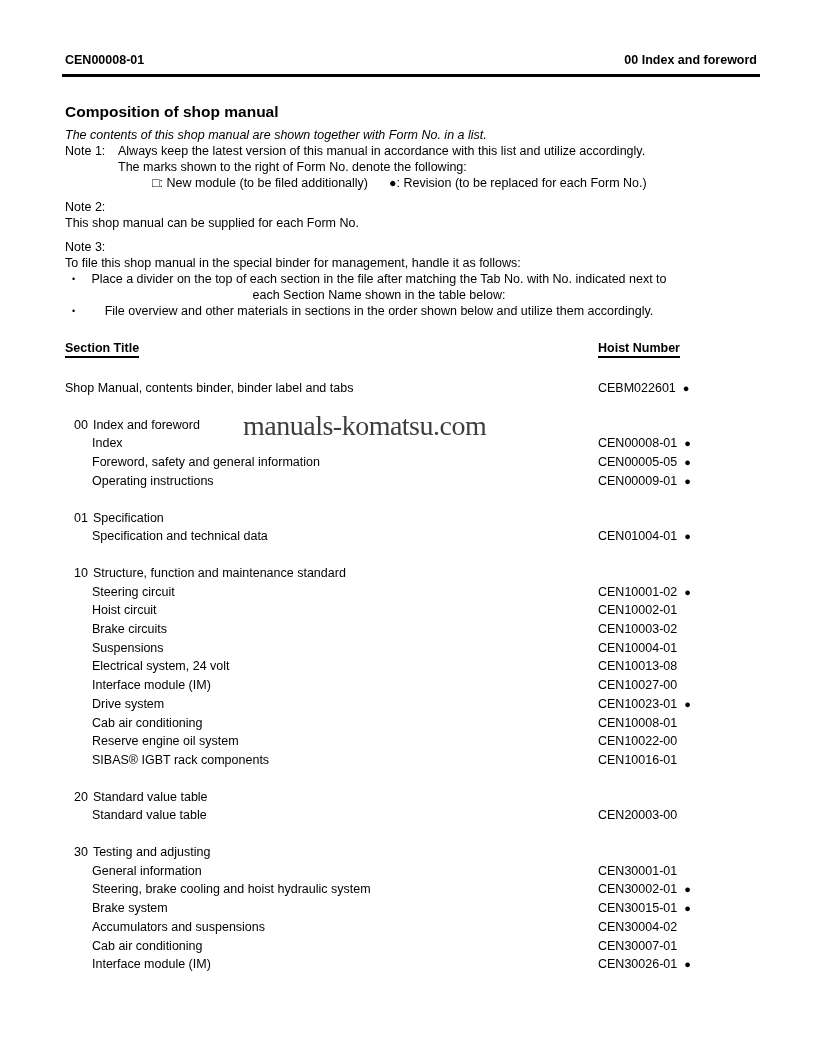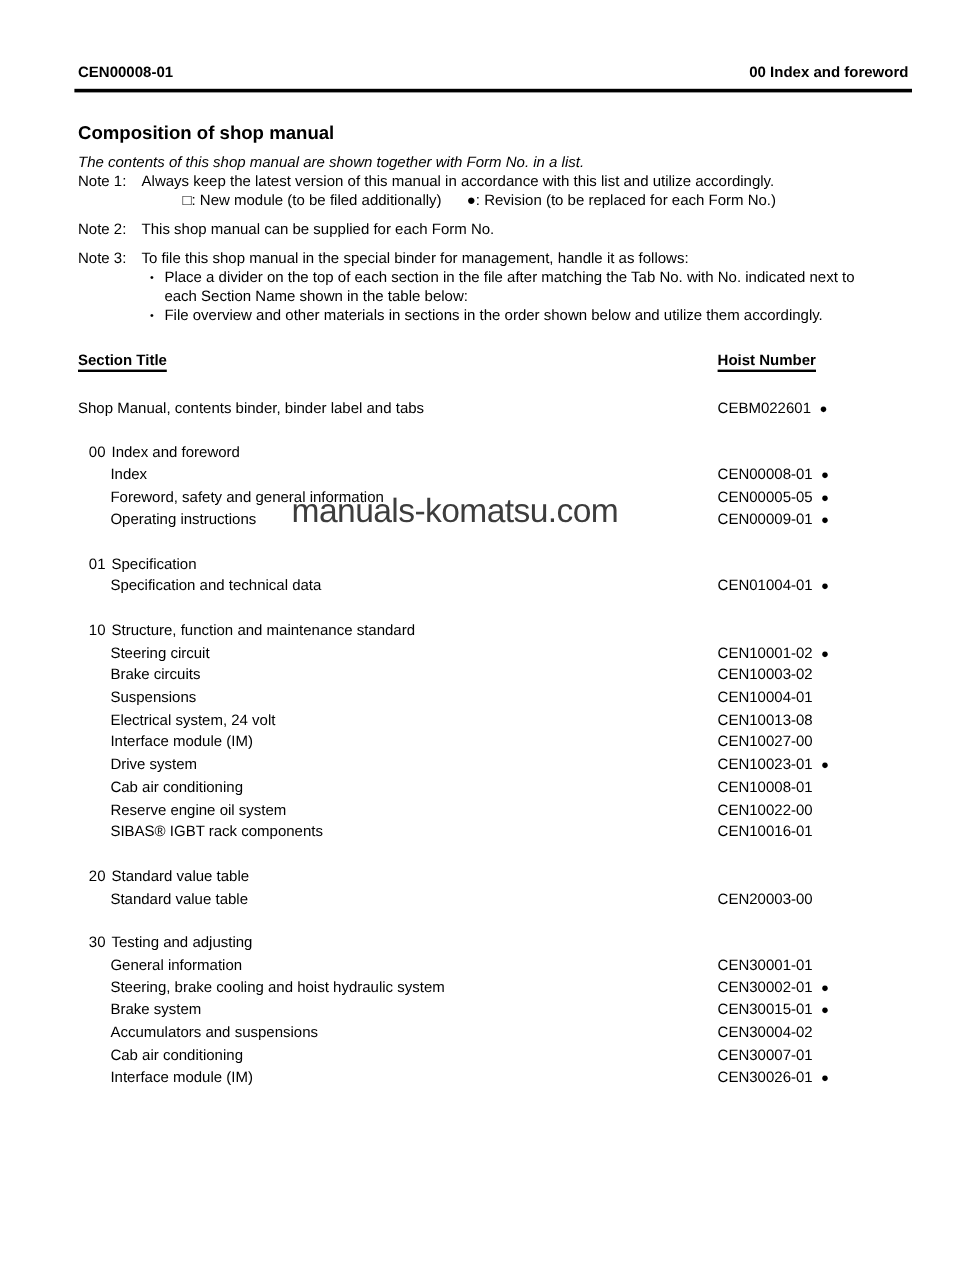--- a/index.html
+++ b/index.html
@@ -17,42 +17,42 @@
 
   .intro { margin:7px 0 0 0; line-height:16px;font-style:italic; }
 
   .note { display:flex; line-height:16px; }
   .note-label { flex:none; width:53px; }
   .note-body { flex:1; }
   .legend { padding-left:34px; }
   .legend .sep { display:inline-block; width:14px; }
   .nbullet { display:flex; }
   .bchar { flex:none; width:12px; padding-left:7px; font-size:9px; line-height:16px; }
-  .nb-text { width:590px; }
-  .mt8 { margin-top:8px; }
+  .nb-text { width:590px;text-align:center; }
+  .mt8 { margin-top:8px;flex-direction:column; }
 
   .toc { margin-top:22px; }
   .toc-head { position:relative; height:19px; font-weight:bold; }
   .u { border-bottom:2px solid #000; padding-bottom:1px; display:inline-block; }
   .col-form { position:absolute; left:533px; top:0; }
 
   .trow, .tsec { position:relative; line-height:18.7px; }
   .tintro { margin-top:19px; }
   .tsec { margin-top:18px; }
   .snum { display:inline-block; padding-left:9px; }
   .sname { margin-left:5px; }
   .trow .ttl { display:inline-block; padding-left:27px; }
   .tintro .ttl { padding-left:0; }
   .frm { position:absolute; left:533px; top:0; white-space:nowrap; }
   .mk { margin-left:7px; font-size:11px; }
 
   .watermark {
     position:absolute; left:243px; top:410px;
     font-size:28px; color:#3d3d3d; letter-spacing:-0.5px;
-    white-space:nowrap; z-index:5;
+    white-space:nowrap; z-index:5;font-family:Liberation Serif, serif;
   }
   .page-num { position:absolute; left:64px; top:984px; font-weight:bold; font-size:15px; }
 </style>
 </head>
 <body>
 
 <div class="page">
   <div class="content">
 
     <div class="hdr">
@@ -62,20 +62,21 @@
     <div class="rule"></div>
 
     <h1 class="title">Composition of shop manual</h1>
 
     <p class="intro">The contents of this shop manual are shown together with Form No. in a list.</p>
 
     <div class="note">
       <span class="note-label">Note 1:</span>
       <div class="note-body">
         <div>Always keep the latest version of this manual in accordance with this list and utilize accordingly.</div>
+        <div>The marks shown to the right of Form No. denote the following:</div>
         <div class="legend">
           <span>□:</span>
           <span>New module (to be filed additionally)</span>
           <span class="sep"></span>
           <span>●:</span>
           <span>Revision (to be replaced for each Form No.)</span>
         </div>
       </div>
     </div>
 
@@ -135,20 +136,24 @@
       </div>
 
       <div class="tsec">
         <span class="snum">10</span><span class="sname">Structure, function and maintenance standard</span>
       </div>
       <div class="trow">
         <span class="ttl">Steering circuit</span>
         <span class="frm"><span>CEN10001-02</span><span class="mk">●</span></span>
       </div>
       <div class="trow">
+        <span class="ttl">Hoist circuit</span>
+        <span class="frm"><span>CEN10002-01</span><span class="mk"></span></span>
+      </div>
+      <div class="trow">
         <span class="ttl">Brake circuits</span>
         <span class="frm"><span>CEN10003-02</span><span class="mk"></span></span>
       </div>
       <div class="trow">
         <span class="ttl">Suspensions</span>
         <span class="frm"><span>CEN10004-01</span><span class="mk"></span></span>
       </div>
       <div class="trow">
         <span class="ttl">Electrical system, 24 volt</span>
         <span class="frm"><span>CEN10013-08</span><span class="mk"></span></span>

